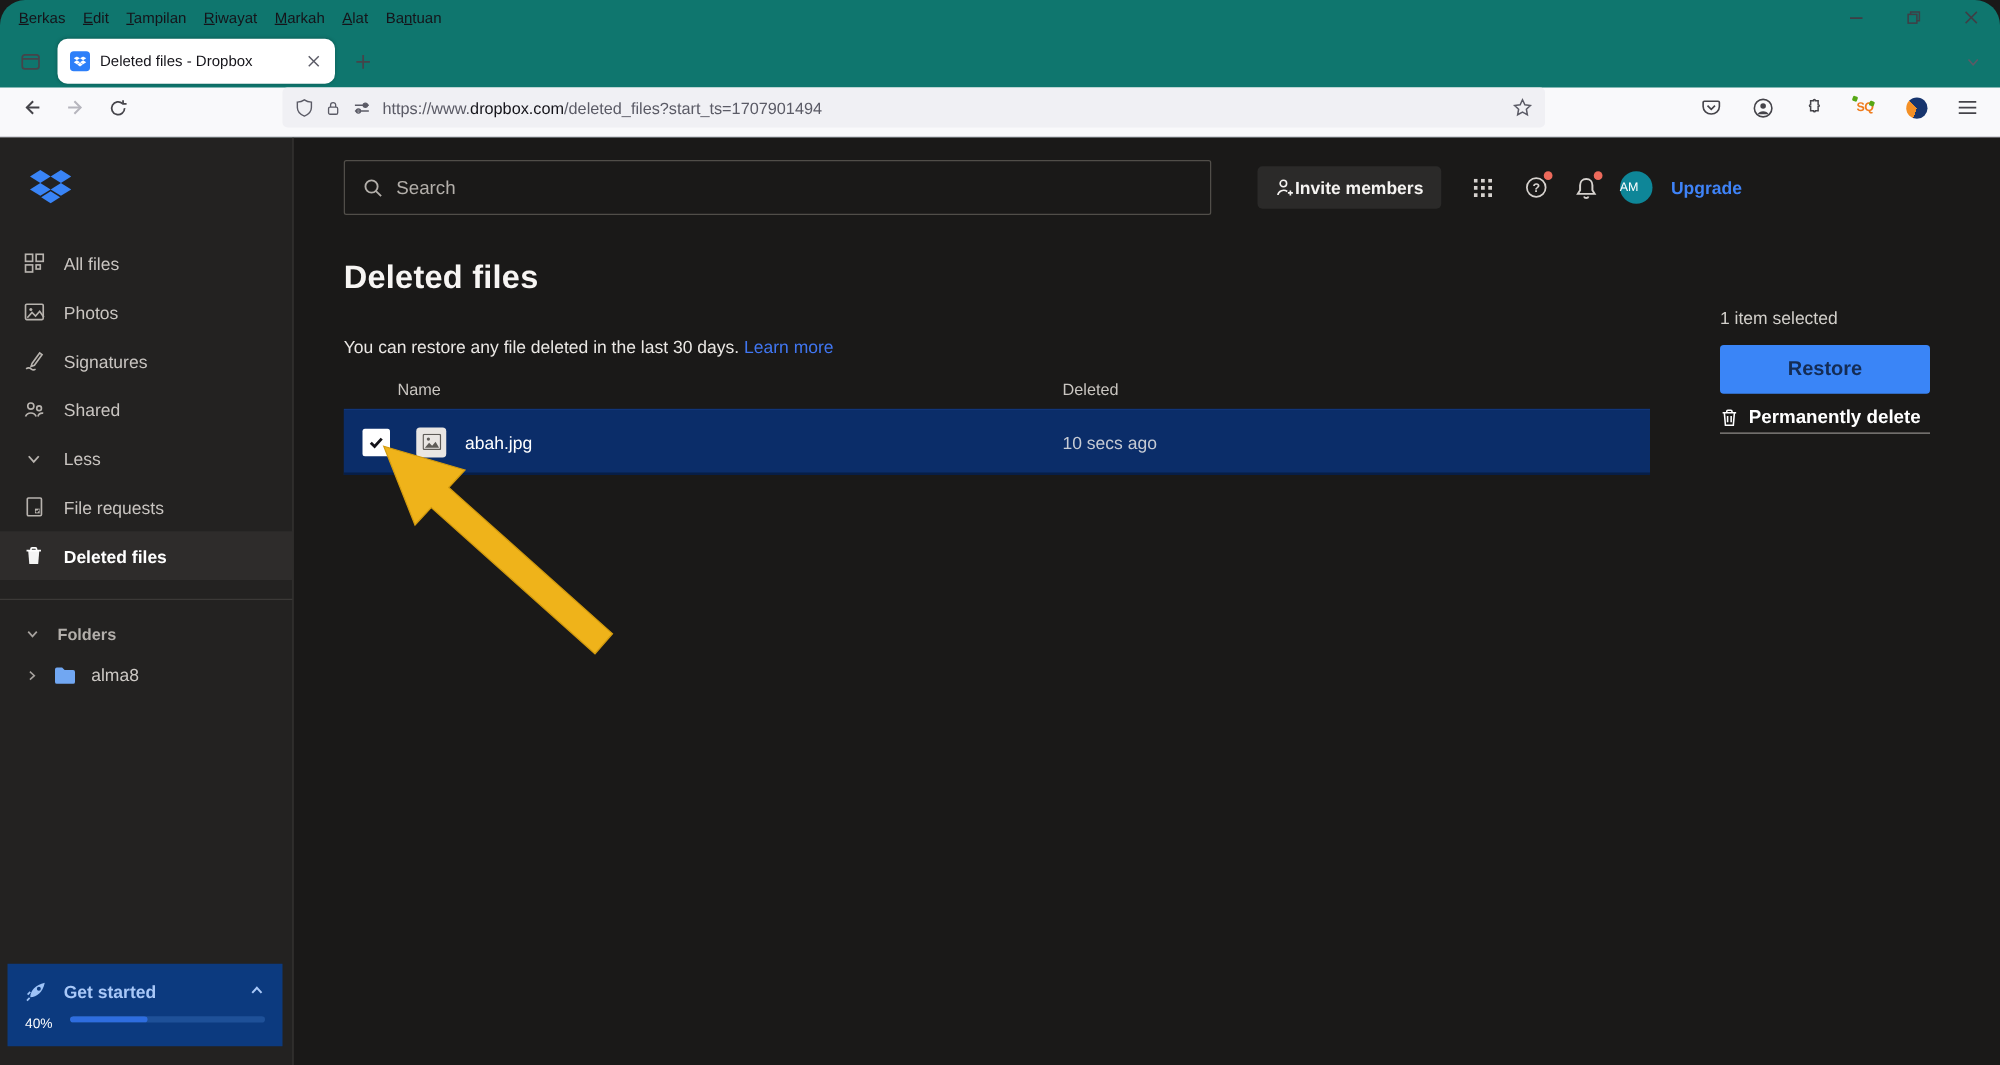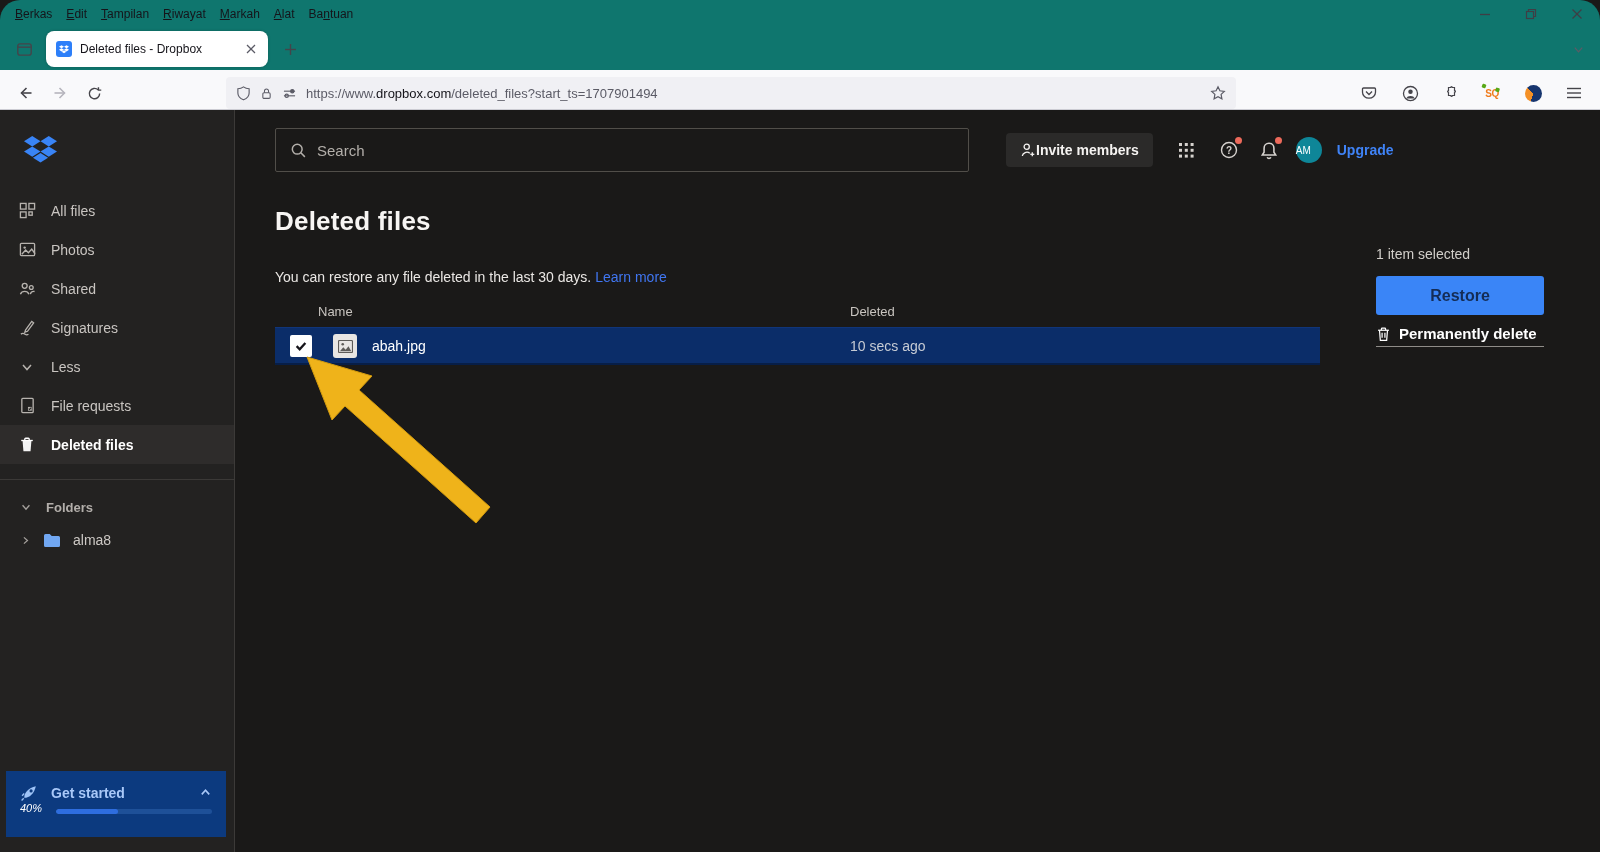--- a/index.html
+++ b/index.html
@@ -16,21 +16,21 @@
   .win-btn { width:46px; height:28px; display:flex; align-items:center; justify-content:center; color:#3f3e45; }
 
   .tabbar { height:42px; display:flex; align-items:center; padding:0 8px 0 10px; }
   .icon-btn { width:28px; height:28px; display:flex; align-items:center; justify-content:center; border-radius:4px; color:#45444a; }
   .tab { width:222px; height:36px; background:#ffffff; border-radius:8px; box-shadow:0 0 3px rgba(0,0,0,.22); display:flex; align-items:center; gap:8px; padding:0 6px 0 10px; margin-left:8px; }
   .tab-favicon { width:16px; height:16px; border-radius:3px; background:#2d7ff9; display:flex; align-items:center; justify-content:center; }
   .tab-title { flex:1; font-size:12px; color:#15141a; white-space:nowrap; overflow:hidden; text-overflow:ellipsis; }
   .tab-close { width:22px; height:22px; display:flex; align-items:center; justify-content:center; border-radius:3px; color:#5b5b66; }
   .tabbar-spacer { flex:1; }
 
-  .navbar { height:40px; background:#f9f9fb; border-bottom:1px solid #ccccd3; display:flex; align-items:flex-end; padding:0 10px; gap:2px; }
+  .navbar { height:40px; background:#f9f9fb; border-bottom:1px solid #ccccd3; display:flex; align-items:flex-start; padding:0 10px; gap:2px; }
   .nav-btn { width:32px; height:32px; display:flex; align-items:center; justify-content:center; border-radius:4px; color:#45444a; }
   .nav-btn.disabled { color:#b6b5bd; }
   .nav-spacer { width:112px; }
   .urlbar { width:1010px; height:32px; background:#f0f0f4; border-radius:4px; display:flex; align-items:center; padding:0 10px; gap:9px; }
   .url-text { flex:1; font-size:13px; color:#5b5b66; white-space:nowrap; overflow:hidden; }
   .url-text .domain { color:#15141a; }
   .urlbar-icon { color:#5b5b66; display:flex; }
   .nav-right { margin-left:auto; display:flex; align-items:center; gap:9px; }
   .ext-sq { font-size:10px; font-weight:800; color:#f07c1d; position:relative; letter-spacing:-.5px; }
   .ext-sq::before { content:""; position:absolute; left:-3px; top:-4px; width:4px; height:4px; background:#57a815; border-radius:1px; transform:rotate(20deg); box-shadow:14px -1px 0 #57a815; }
@@ -50,21 +50,21 @@
   .side-divider { border-top:1px solid #3b3937; margin:15px 0 12px 0; }
   .folders-header { height:30px; display:flex; align-items:center; gap:14px; padding-left:20px; font-size:13px; font-weight:700; color:#b3afab; }
   .folder-row { height:36px; display:flex; align-items:center; padding-left:20px; font-size:14px; color:#cdc9c5; cursor:pointer; }
   .folder-row .chev { color:#a5a19d; margin-right:12px; display:flex; }
   .folder-row .f-icon { margin-right:12px; display:flex; }
 
   .get-started { position:absolute; left:6px; bottom:15px; width:220px; height:66px; background:#0c3a7f; padding:12px 14px; }
   .gs-row1 { display:flex; align-items:center; }
   .gs-label { margin-left:12px; font-size:14px; font-weight:700; color:#a9c8f8; }
   .gs-chevron { margin-left:auto; color:#a9c8f8; display:flex; }
-  .gs-row2 { display:flex; align-items:flex-end;font-style:italic; }
+  .gs-row2 { margin-top:11px; display:flex; align-items:flex-start; }
   .gs-pct { font-size:11px; color:#ffffff; width:28px; }
   .gs-track { flex:1; height:5px; border-radius:3px; background:#1e5098; margin-left:8px; overflow:hidden; }
   .gs-fill { height:100%; background:#2e6ddf; border-radius:3px; }
 
   
   .main { flex:1; position:relative; padding:18px 0 0 40px; background:#1a1918; }
   .topbar { display:flex; align-items:center; height:44px; }
   .searchbox { width:694px; height:44px; border:1px solid #514e49; border-radius:2px; display:flex; align-items:center; gap:10px; padding:0 14px; color:#b3afaa; }
   .searchbox input { flex:1; background:transparent; border:none; outline:none; color:#e8e5e1; font-size:15px; font-family:"Liberation Sans",sans-serif; }
   .searchbox input::placeholder { color:#b3afaa; }
@@ -75,21 +75,21 @@
   .avatar { width:26px; height:26px; border-radius:50%; background:#0e8698; color:#ffffff; font-size:10px; font-weight:400; display:flex; align-items:center; margin-left:13px; cursor:pointer; }
   .upgrade { margin-left:15px; font-size:14px; font-weight:700; color:#3f83f7; cursor:pointer; }
 
   .page-title { margin-top:34px; font-size:26px; font-weight:600; color:#f7f5f3; letter-spacing:.2px; }
   .page-desc { margin-top:32px; font-size:14px; color:#eae7e4; }
   .page-desc a { color:#4076f1; text-decoration:none; margin-left:4px; cursor:pointer; }
 
   .files-table { margin-top:10px; width:1045px; }
   .t-header { display:grid; grid-template-columns:575px 470px; height:32px; align-items:center; font-size:13px; color:#c9c5c0; }
   .t-header .c1 { padding-left:43px; }
-  .t-row { display:grid; grid-template-columns:575px 470px; height:38px; align-items:center; background:#0b2d69; box-shadow:inset 0 1px 0 #10357a, inset 0 -2px 0 #071e47; cursor:pointer; }
+  .t-row { display:grid; grid-template-columns:575px 470px; height:53px; align-items:center; background:#0b2d69; box-shadow:inset 0 1px 0 #10357a, inset 0 -2px 0 #071e47; cursor:pointer; }
   .t-row .c1 { display:flex; align-items:center; padding-left:15px; }
   .checkbox { width:22px; height:22px; background:#ffffff; border-radius:2px; display:flex; align-items:center; justify-content:center; }
   .file-thumb { width:24px; height:24px; background:#e9e6e3; border-radius:3px; display:flex; align-items:center; justify-content:center; margin-left:21px; }
   .file-name { margin-left:15px; font-size:14px; font-weight:500; color:#ffffff; }
   .t-deleted { font-size:14px; color:#c6cbd4; }
 
   .selection-panel { position:absolute; left:1141px; top:136px; width:168px; }
   .sel-status { font-size:14px; color:#d2cfca; }
   .restore-btn { margin-top:14px; width:168px; height:39px; background:#3a85f7; border:none; border-radius:3px; font-family:"Liberation Sans",sans-serif; font-size:16px; font-weight:700; color:#142c55; cursor:pointer; }
   .perm-delete { margin-top:10px; display:flex; align-items:center; gap:8px; color:#ffffff; font-size:15px; font-weight:700; border-bottom:1px solid #8f8c88; padding-bottom:4px; cursor:pointer; }
@@ -281,36 +281,36 @@
               <rect x="1.5" y="2.5" width="15" height="13" rx="1"></rect>
               <circle cx="6" cy="7" r="1.3" fill="currentColor" stroke="none"></circle>
               <path d="M3 14 l4 -4.5 3 3 3.5 -4 3.5 5"></path>
             </svg>
           </span>
         <span>Photos</span>
       </div>
       <div class="side-item">
         <span class="si-icon">
             <svg width="17" height="17" viewBox="0 0 18 18" fill="none" stroke="currentColor" stroke-width="1.4">
+              <path d="M7 11.5 L13.5 2.5 l2 1.5 L9 13 l-2.8 1 z"></path>
+              <path d="M2 16 c1.5 -1.2 3 -1 4.5 .2 1 .8 2.2 .8 3.5 0"></path>
+            </svg>
+          </span>
+        <span>Signatures</span>
+      </div>
+      <div class="side-item">
+        <span class="si-icon">
+            <svg width="17" height="17" viewBox="0 0 18 18" fill="none" stroke="currentColor" stroke-width="1.4">
               <circle cx="6" cy="6.2" r="2.6"></circle>
               <path d="M1.5 15 a4.8 4.5 0 0 1 9 0"></path>
               <circle cx="13" cy="8" r="2"></circle>
               <path d="M12 15 a4 3.8 0 0 1 4.5 -2.8"></path>
             </svg>
           </span>
         <span>Shared</span>
-      </div>
-      <div class="side-item">
-        <span class="si-icon">
-            <svg width="17" height="17" viewBox="0 0 18 18" fill="none" stroke="currentColor" stroke-width="1.4">
-              <path d="M7 11.5 L13.5 2.5 l2 1.5 L9 13 l-2.8 1 z"></path>
-              <path d="M2 16 c1.5 -1.2 3 -1 4.5 .2 1 .8 2.2 .8 3.5 0"></path>
-            </svg>
-          </span>
-        <span>Signatures</span>
       </div>
       <div class="side-item">
         <span class="si-icon">
             <svg width="14" height="14" viewBox="0 0 14 14" fill="none" stroke="currentColor" stroke-width="1.5">
               <polyline points="3,5 7,9.5 11,5"></polyline>
             </svg>
           </span>
         <span>Less</span>
       </div>
       <div class="side-item">

